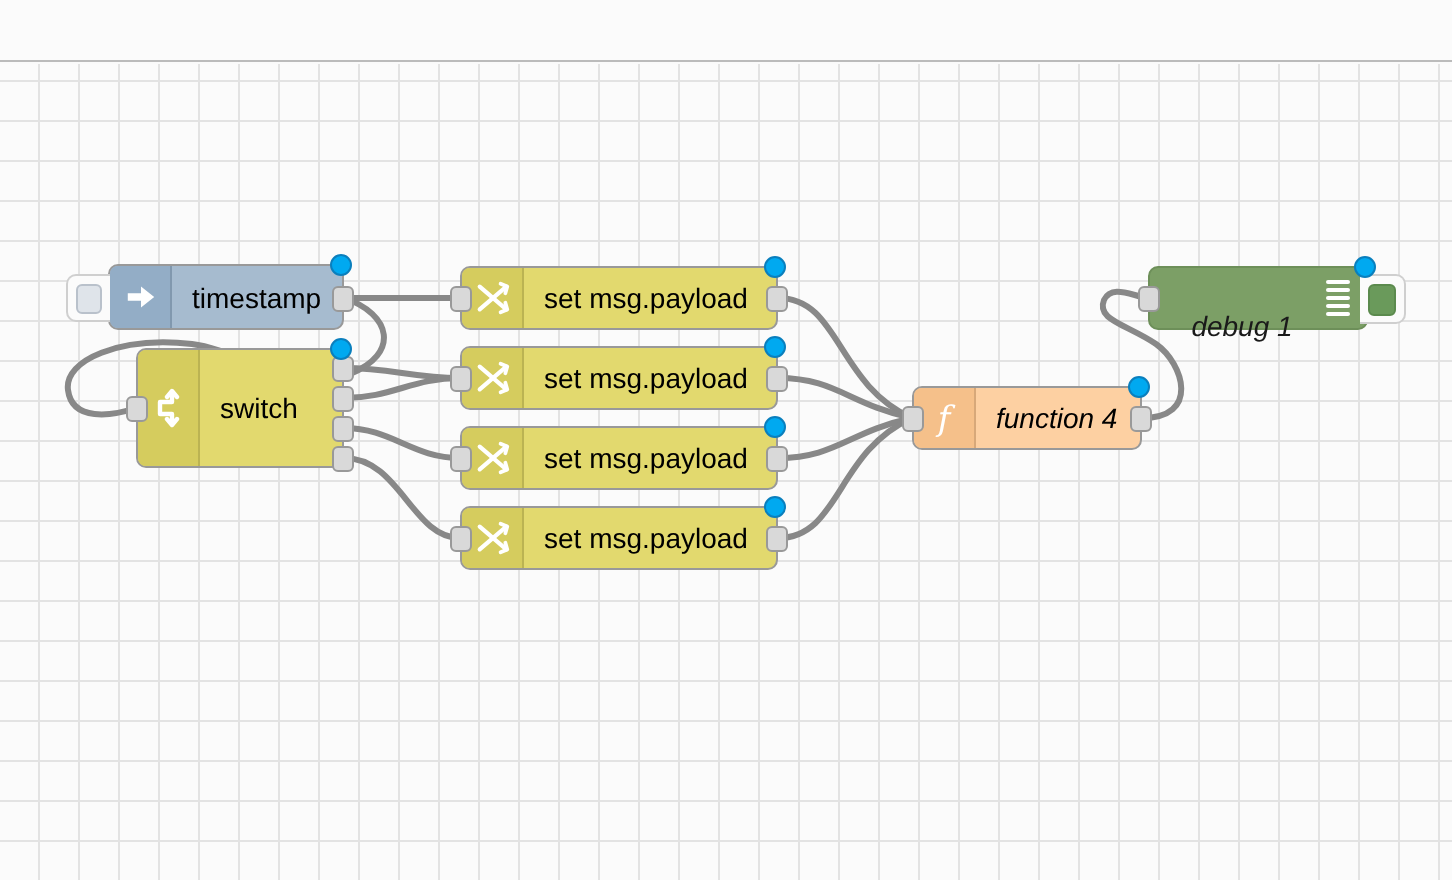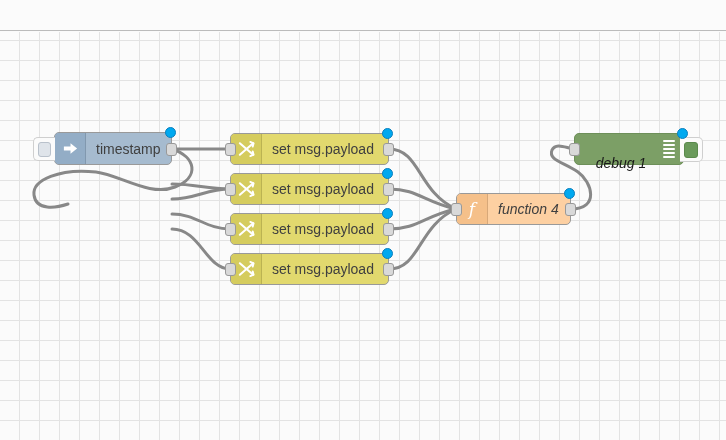--- a/index.html
+++ b/index.html
@@ -69,21 +69,21 @@
     background: rgba(0,0,0,0.06);
     flex: 0 0 30px;
   }
   .node .icon-box svg { display: block; }
   .node .label {
     flex: 1;
     display: flex;
     align-items: center;
     padding: 0 10px;
     font-size: 14px;
-    color: #404040;
+    color: #000000;
     white-space: nowrap;
   }
   .node .label.right-icon-pad { padding-right: 26px; margin-top: 28px; }
 
   
   .port {
     position: absolute;
     width: 11px; height: 13px;
     background: #d9d9d9;
     border: 1px solid #999;
@@ -208,20 +208,36 @@
       <div class="icon-box" style="background:#93adc6;">
         <svg width="17" height="17" viewBox="0 0 18 18">
           <path d="M2 7 h7 V3.5 L16 9 l-7 5.5 V11 H2 Z" fill="#fff"></path>
         </svg>
       </div>
       <div class="label">timestamp</div>
       <div class="port out" style="top:10px;"></div>
       <div class="status-dot" style="right:-5px; top:-6px;"></div>
     </div>
 
+    <div class="node" style="left:68px; top:142px; width:104px; height:60px; background:#e2d96e;">
+      <div class="icon-box" style="background:#d5cc5e;">
+        <svg width="18" height="20" viewBox="0 0 18 20">
+          <path d="M11 2 L11 7 L5 7 L5 13 L11 13 L11 18" fill="none" stroke="#fff" stroke-width="2.2" stroke-linecap="round" stroke-linejoin="round"></path>
+          <path d="M8.5 4.5 L11 1.5 L13.5 4.5" fill="none" stroke="#fff" stroke-width="2.2" stroke-linecap="round" stroke-linejoin="round"></path>
+          <path d="M8.5 15.5 L11 18.5 L13.5 15.5" fill="none" stroke="#fff" stroke-width="2.2" stroke-linecap="round" stroke-linejoin="round"></path>
+        </svg>
+      </div>
+      <div class="label">switch</div>
+      <div class="port in" style="top:23px;"></div>
+      <div class="port out" style="top:3px;"></div>
+      <div class="port out" style="top:18px;"></div>
+      <div class="port out" style="top:33px;"></div>
+      <div class="port out" style="top:48px;"></div>
+      <div class="status-dot" style="right:-5px; top:-6px;"></div>
+    </div>
 
     <div class="node" style="left:230px; top:101px; width:159px; height:32px; background:#e2d96e;">
       <div class="icon-box" style="background:#d5cc5e;">
         <svg width="19" height="18" viewBox="0 0 20 18">
           <path d="M3 3 L17 15" fill="none" stroke="#fff" stroke-width="2.2" stroke-linecap="round"></path>
           <path d="M3 15 L17 3" fill="none" stroke="#fff" stroke-width="2.2" stroke-linecap="round"></path>
           <path d="M14 1.5 L17.5 3 L16.5 6.5" fill="none" stroke="#fff" stroke-width="2" stroke-linecap="round" stroke-linejoin="round"></path>
           <path d="M14 16.5 L17.5 15 L16.5 11.5" fill="none" stroke="#fff" stroke-width="2" stroke-linecap="round" stroke-linejoin="round"></path>
         </svg>
       </div>

